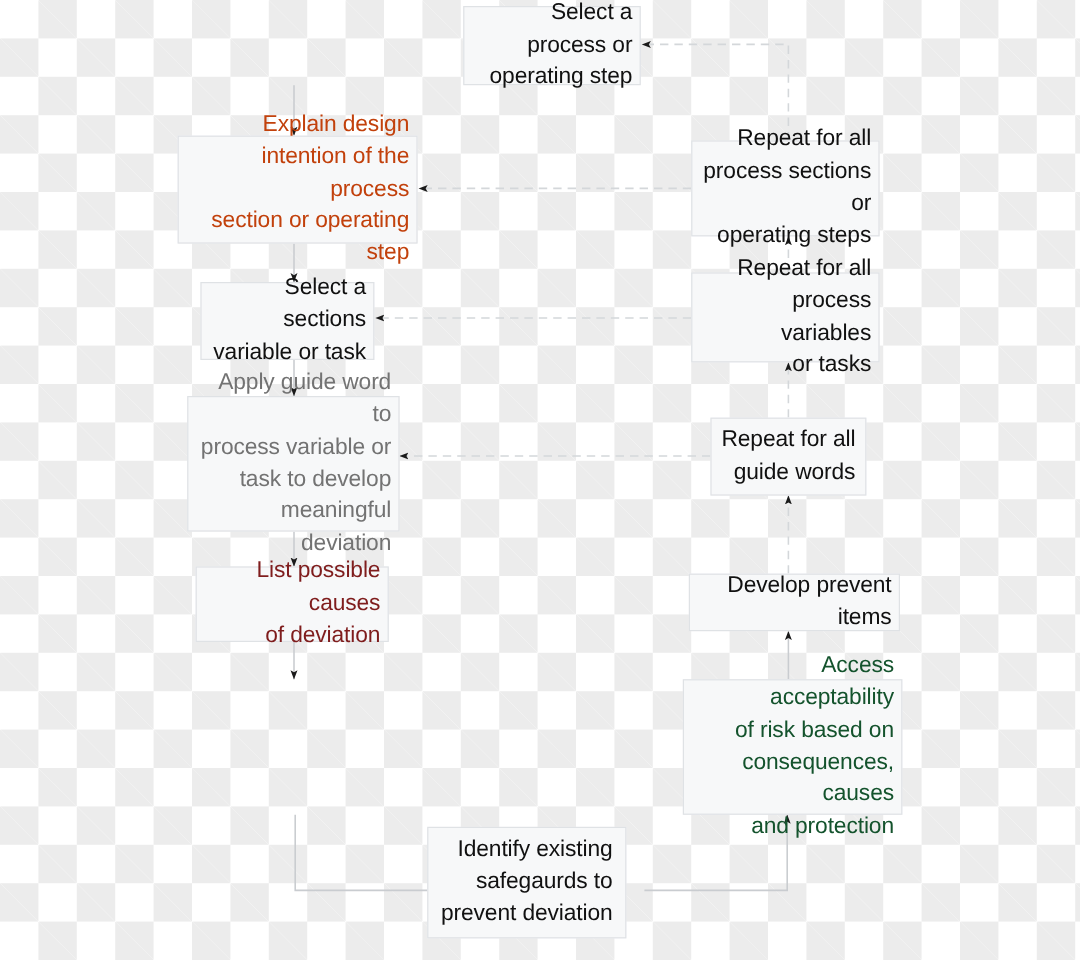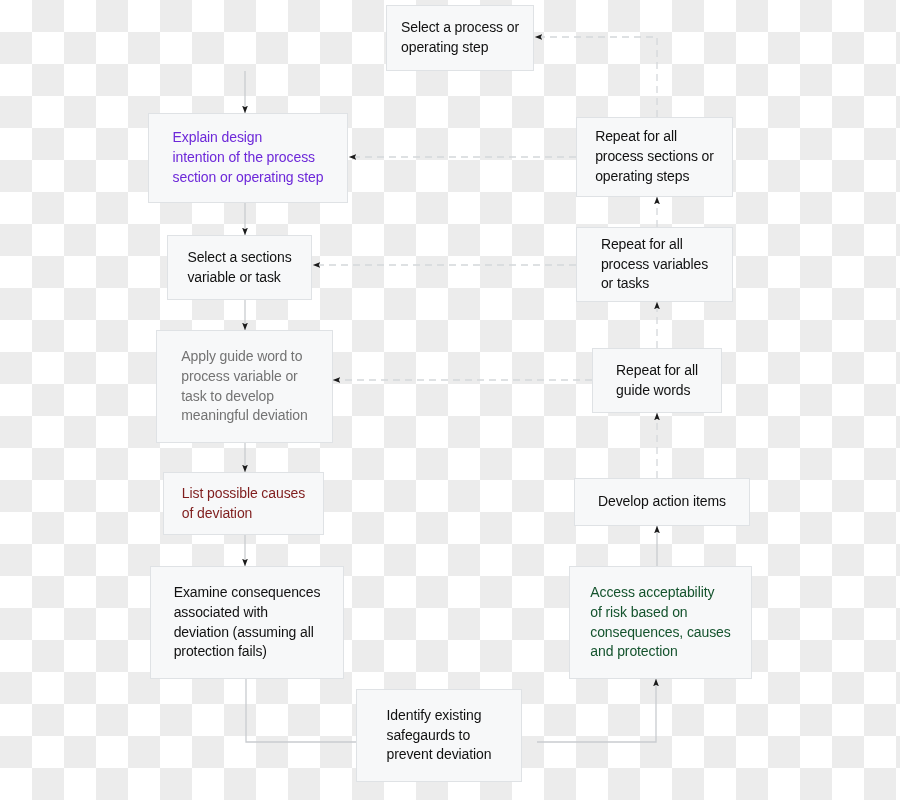--- a/index.html
+++ b/index.html
@@ -33,23 +33,23 @@
     width: 900px;
     height: 800px;
     pointer-events: none;
   }
   .node {
     position: absolute;
     box-sizing: border-box;
     background: #f7f8f9;
     border: 1px solid #dfe2e5;
     color: #111111;
-    font-size: 14px;
+    font-size: 19px;
     line-height: 1.42;
-    text-align: left;
+    text-align: right;
     display: flex;
     align-items: center;
     justify-content: center;
     padding: 4px 6px;
     white-space: pre-line;
     letter-spacing: -0.1px;
   }
 </style>
 </head>
 <body>
@@ -95,43 +95,39 @@
       <path d="M 657,227 L 657,197" marker-end="url(#ah)"></path>
 
       <path d="M 576,157 L 349,157" marker-end="url(#ah)"></path>
 
       <path d="M 657,117 L 657,37 L 535,37" marker-end="url(#ah)"></path>
     </g>
   </svg>
 
   <div class="node" style="left: 386px; top: 5px; width: 148px; height: 66px; background: rgb(247, 248, 249); border-color: rgb(223, 226, 229); color: rgb(17, 17, 17);">Select a process or
 operating step</div>
-  <div class="node" style="left: 148px; top: 113px; width: 200px; height: 90px; background: rgb(247, 248, 249); border-color: rgb(223, 226, 229); color: #6d28d9;">Explain design
+  <div class="node" style="left: 148px; top: 113px; width: 200px; height: 90px; background: rgb(247, 248, 249); border-color: rgb(223, 226, 229); color: #c2410c;">Explain design
 intention of the process
 section or operating step</div>
   <div class="node" style="left: 167px; top: 235px; width: 145px; height: 65px; background: rgb(247, 248, 249); border-color: rgb(223, 226, 229); color: rgb(17, 17, 17);">Select a sections
 variable or task</div>
   <div class="node" style="left: 156px; top: 330px; width: 177px; height: 113px; background: rgb(247, 248, 249); border-color: rgb(223, 226, 229); color: #737373;">Apply guide word to
 process variable or
 task to develop
 meaningful deviation</div>
   <div class="node" style="left: 163px; top: 472px; width: 161px; height: 63px; background: rgb(247, 248, 249); border-color: rgb(223, 226, 229); color: #7f1d1d;">List possible causes
 of deviation</div>
-  <div class="node" style="left: 150px; top: 566px; width: 194px; height: 113px; background: rgb(247, 248, 249); border-color: rgb(223, 226, 229); color: rgb(17, 17, 17);">Examine consequences
-associated with
-deviation (assuming all
-protection fails)</div>
   <div class="node" style="left: 356px; top: 689px; width: 166px; height: 93px; background: rgb(247, 248, 249); border-color: rgb(223, 226, 229); color: rgb(17, 17, 17);">Identify existing
 safegaurds to
 prevent deviation</div>
   <div class="node" style="left: 569px; top: 566px; width: 183px; height: 113px; background: rgb(247, 248, 249); border-color: rgb(223, 226, 229); color: #14532d;">Access acceptability
 of risk based on
 consequences, causes
 and protection</div>
-  <div class="node" style="left: 574px; top: 478px; width: 176px; height: 48px; background: rgb(247, 248, 249); border-color: rgb(223, 226, 229); color: rgb(17, 17, 17);">Develop action items</div>
+  <div class="node" style="left: 574px; top: 478px; width: 176px; height: 48px; background: rgb(247, 248, 249); border-color: rgb(223, 226, 229); color: rgb(17, 17, 17);">Develop prevent items</div>
   <div class="node" style="left: 592px; top: 348px; width: 130px; height: 65px; background: rgb(247, 248, 249); border-color: rgb(223, 226, 229); color: rgb(17, 17, 17);">Repeat for all
 guide words</div>
   <div class="node" style="left: 576px; top: 227px; width: 157px; height: 75px; background: rgb(247, 248, 249); border-color: rgb(223, 226, 229); color: rgb(17, 17, 17);">Repeat for all
 process variables
 or tasks</div>
   <div class="node" style="left: 576px; top: 117px; width: 157px; height: 80px; background: rgb(247, 248, 249); border-color: rgb(223, 226, 229); color: rgb(17, 17, 17);">Repeat for all
 process sections or
 operating steps</div>
 
 </div>

